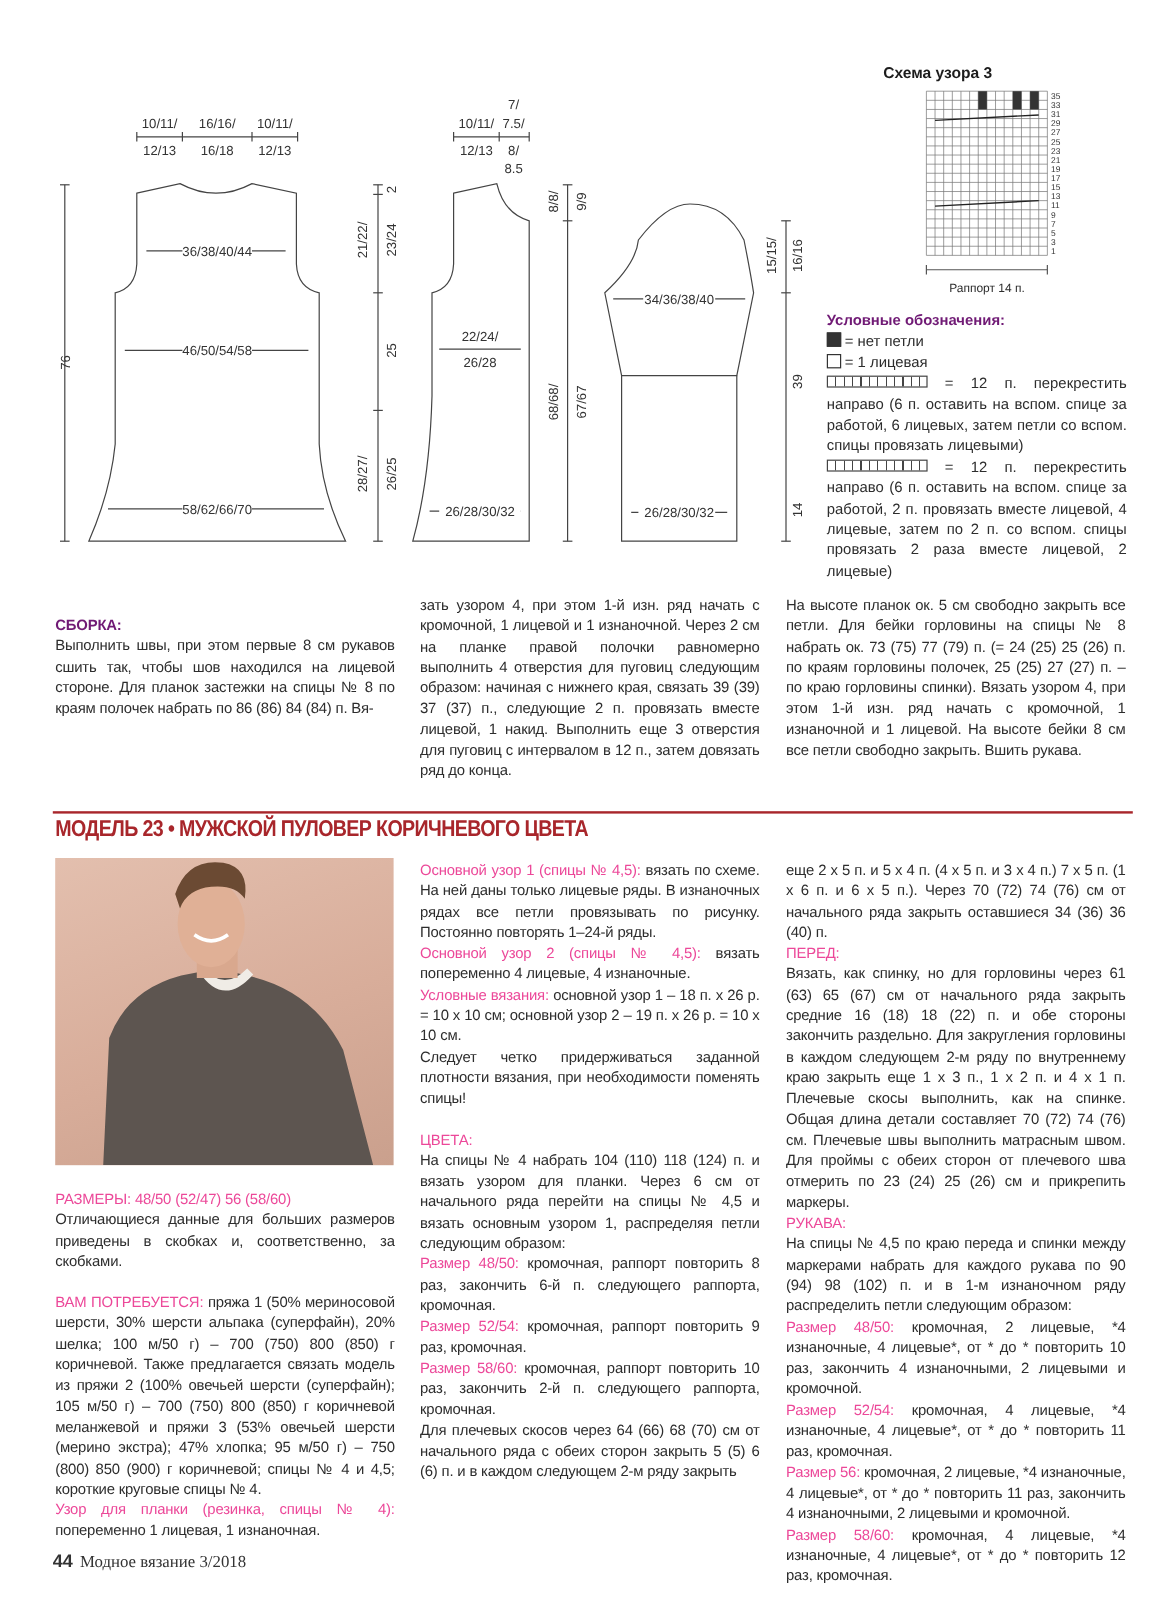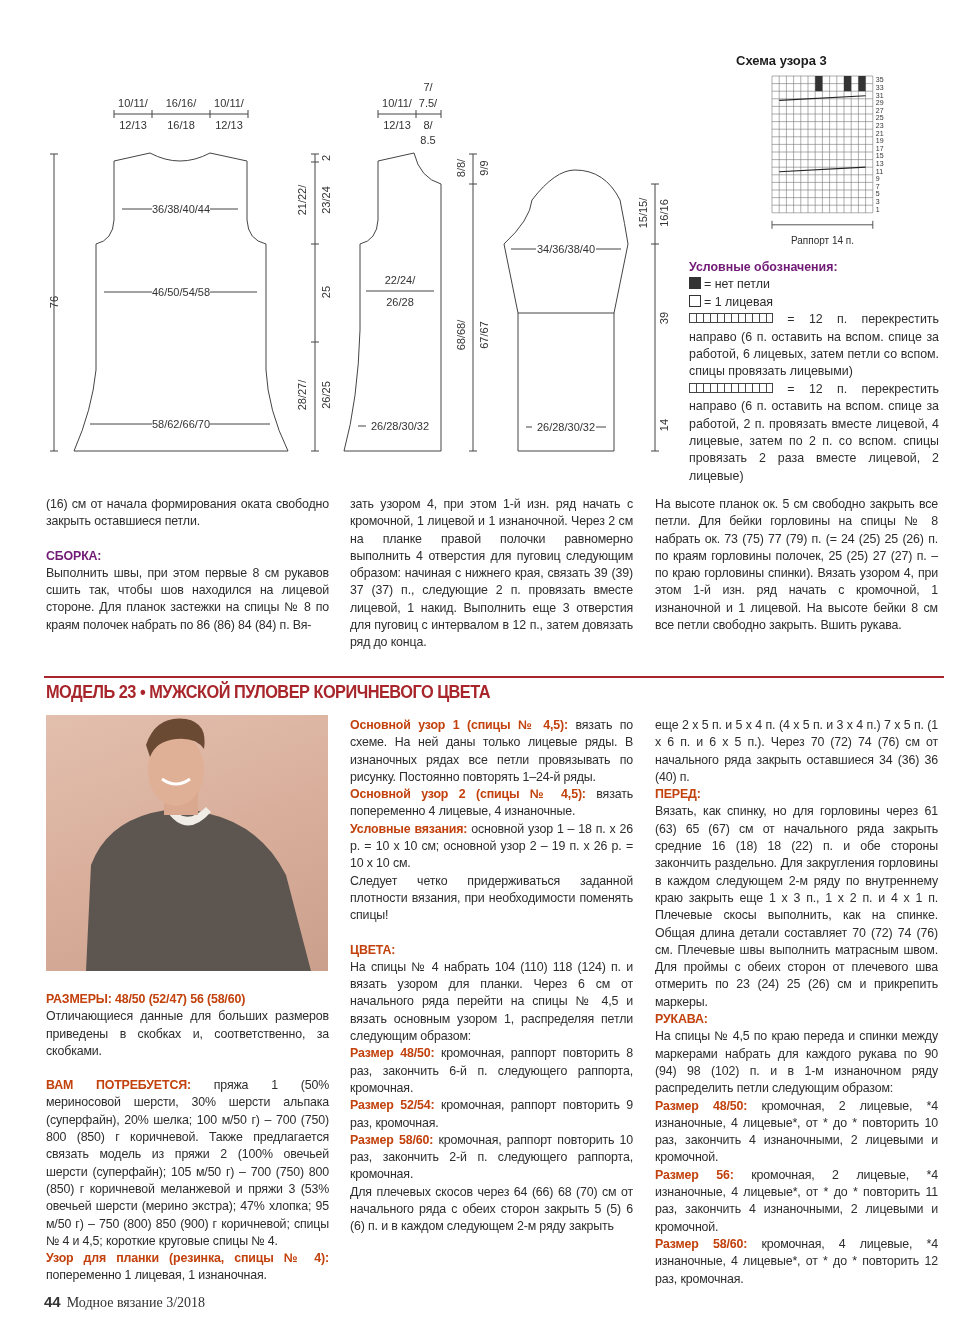--- a/index.html
+++ b/index.html
@@ -4,21 +4,21 @@
 <style>
   html, body { margin:0; padding:0; background:#ffffff; }
   body { width:960px; height:1344px; position:relative; overflow:hidden;
          font-family:"Liberation Sans", "DejaVu Sans", sans-serif; color:#2a2a2a; }
   .abs { position:absolute; }
   .dim { font-family:"Liberation Sans", sans-serif; font-size:11px; fill:#333; }
   .txtcol { position:absolute; font-size:12.4px; line-height:17.3px; text-align:justify;
             letter-spacing:-0.15px; color:#2d2d2d; }
   .txtcol p { margin:0; }
   .txtcol .gap { height:17px; }
-  .b { font-weight:bold; color:#c2410c;margin-top:32px; }
+  .b { font-weight:normal; color:#ec4899;margin-top:32px; }
   .head { font-weight:bold; color:#701a75; }
   .model-rule { position:absolute; left:44px; top:676px; width:900px; height:2px; background:#a8262b; }
   .model-title { position:absolute; left:46px; top:681px; font-size:19px; font-weight:bold;
                  color:#a8262b; letter-spacing:-0.6px; transform:scaleX(0.86); transform-origin:left top;
                  white-space:nowrap; }
   .legend { position:absolute; left:689px; top:259px; width:250px; font-size:12.4px; line-height:17.4px;
             text-align:justify; color:#2d2d2d; }
   .legend p { margin:0; }
   .swatch { display:inline-block; width:10px; height:10px; vertical-align:-1px; margin-right:3px; }
   .cable { display:inline-block; width:82px; height:8px; border:1px solid #444; vertical-align:0;
@@ -194,21 +194,20 @@
 
 <div class="legend">
   <p class="head">Условные обозначения:</p>
   <p><span class="swatch" style="background:#333;border:1px solid #333;"></span><span>= нет петли</span></p>
   <p><span class="swatch" style="background:#fff;border:1px solid #333;"></span><span>= 1 лицевая</span></p>
   <p><span class="cable"></span> <span>= 12 п. перекрестить направо (6 п. оставить на вспом. спице за работой, 6 лицевых, затем петли со вспом. спицы провязать лицевыми)</span></p>
   <p><span class="cable"></span> <span>= 12 п. перекрестить направо (6 п. оставить на вспом. спице за работой, 2 п. провязать вместе лицевой, 4 лицевые, затем по 2 п. со вспом. спицы провязать 2 раза вместе лицевой, 2 лицевые)</span></p>
 </div>
 
 <div class="txtcol" id="uc1" style="left:46px;top:496px;width:283px;">
-    <p>(16) см от начала формирования оката свободно закрыть оставшиеся петли.</p>
     <p class="gap"></p>
     <p class="head">СБОРКА:</p>
     <p>Выполнить швы, при этом первые 8 см рукавов сшить так, чтобы шов находился на лицевой стороне. Для планок застежки на спицы № 8 по краям полочек набрать по 86 (86) 84 (84) п. Вя-</p>
   </div>
 <div class="txtcol" id="uc2" style="left:350px;top:496px;width:283px;">
     <p>зать узором 4, при этом 1-й изн. ряд начать с кромочной, 1 лицевой и 1 изнаночной. Через 2 см на планке правой полочки равномерно выполнить 4 отверстия для пуговиц следующим образом: начиная с нижнего края, связать 39 (39) 37 (37) п., следующие 2 п. провязать вместе лицевой, 1 накид. Выполнить еще 3 отверстия для пуговиц с интервалом в 12 п., затем довязать ряд до конца.</p>
   </div>
 <div class="txtcol" id="uc3" style="left:655px;top:496px;width:283px;">
     <p>На высоте планок ок. 5 см свободно закрыть все петли. Для бейки горловины на спицы № 8 набрать ок. 73 (75) 77 (79) п. (= 24 (25) 25 (26) п. по краям горловины полочек, 25 (25) 27 (27) п. – по краю горловины спинки). Вязать узором 4, при этом 1-й изн. ряд начать с кромочной, 1 изнаночной и 1 лицевой. На высоте бейки 8 см все петли свободно закрыть. Вшить рукава.</p>
   </div>
@@ -250,19 +249,20 @@
     <p><span class="b">Размер 58/60:</span><span> кромочная, раппорт повторить 10 раз, закончить 2-й п. следующего раппорта, кромочная.</span></p>
     <p><span>Для плечевых скосов через 64 (66) 68 (70) см от начального ряда с обеих сторон закрыть 5 (5) 6 (6) п. и в каждом следующем 2-м ряду закрыть</span></p>
   </div>
 <div class="txtcol" id="mc3" style="left:655px;top:717px;width:283px;">
     <p><span>еще 2 х 5 п. и 5 х 4 п. (4 х 5 п. и 3 х 4 п.) 7 х 5 п. (1 х 6 п. и 6 х 5 п.). Через 70 (72) 74 (76) см от начального ряда закрыть оставшиеся 34 (36) 36 (40) п.</span></p>
     <p><span class="b">ПЕРЕД:</span></p>
     <p><span>Вязать, как спинку, но для горловины через 61 (63) 65 (67) см от начального ряда закрыть средние 16 (18) 18 (22) п. и обе стороны закончить раздельно. Для закругления горловины в каждом следующем 2-м ряду по внутреннему краю закрыть еще 1 х 3 п., 1 х 2 п. и 4 х 1 п. Плечевые скосы выполнить, как на спинке. Общая длина детали составляет 70 (72) 74 (76) см. Плечевые швы выполнить матрасным швом. Для проймы с обеих сторон от плечевого шва отмерить по 23 (24) 25 (26) см и прикрепить маркеры.</span></p>
     <p><span class="b">РУКАВА:</span></p>
     <p><span>На спицы № 4,5 по краю переда и спинки между маркерами набрать для каждого рукава по 90 (94) 98 (102) п. и в 1-м изнаночном ряду распределить петли следующим образом:</span></p>
     <p><span class="b">Размер 48/50:</span><span> кромочная, 2 лицевые, *4 изнаночные, 4 лицевые*, от * до * повторить 10 раз, закончить 4 изнаночными, 2 лицевыми и кромочной.</span></p>
+    <p><span class="b">Размер 52/54:</span><span> кромочная, 4 лицевые, *4 изнаночные, 4 лицевые*, от * до * повторить 11 раз, кромочная.</span></p>
     <p><span class="b">Размер 56:</span><span> кромочная, 2 лицевые, *4 изнаночные, 4 лицевые*, от * до * повторить 11 раз, закончить 4 изнаночными, 2 лицевыми и кромочной.</span></p>
     <p><span class="b">Размер 58/60:</span><span> кромочная, 4 лицевые, *4 изнаночные, 4 лицевые*, от * до * повторить 12 раз, кромочная.</span></p>
   </div>
 
 <div class="footer">
   <span class="num">44</span><span class="mag">Модное вязание 3/2018</span>
 </div>
 
 </body></html>

